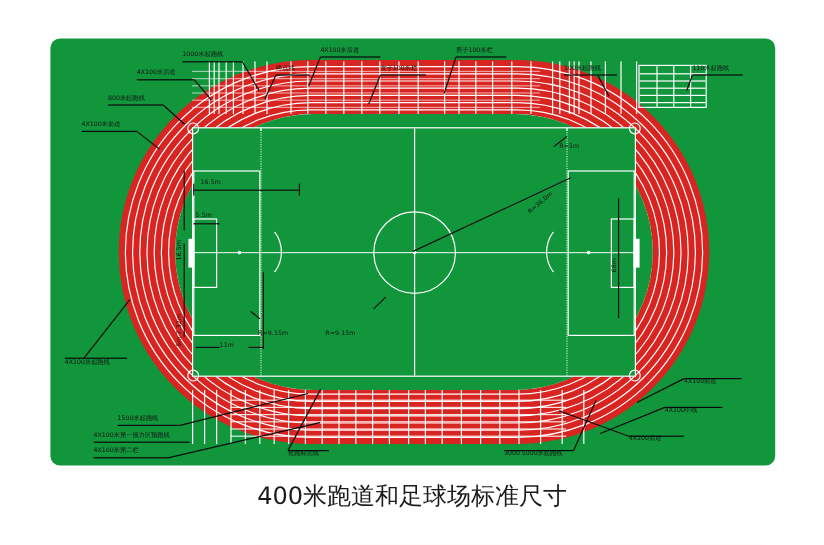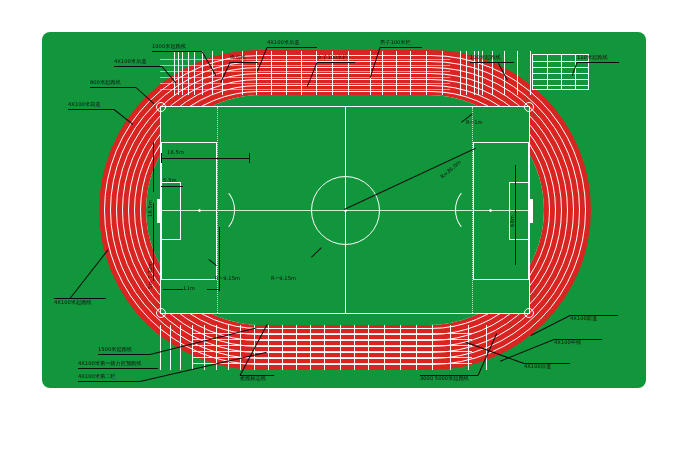--- a/index.html
+++ b/index.html
@@ -305,13 +305,14 @@
     <div class="lbl" style="left:512px;top:308px;">4X100中线</div>
     <div class="leader" style="left:512px;top:307px;width:48px;"></div>
     <div class="leader" style="left:512px;top:307px;width:58px;transform:rotate(158deg);"></div>
 
     <div class="lbl" style="left:482px;top:332px;">4X100后道</div>
     <div class="leader" style="left:482px;top:331px;width:46px;"></div>
     <div class="leader" style="left:482px;top:331px;width:62px;transform:rotate(200deg);"></div>
 
   </div>
 
+  <div id="caption">400米跑道和足球场标准尺寸</div>
 </div>
 
 </body></html>

